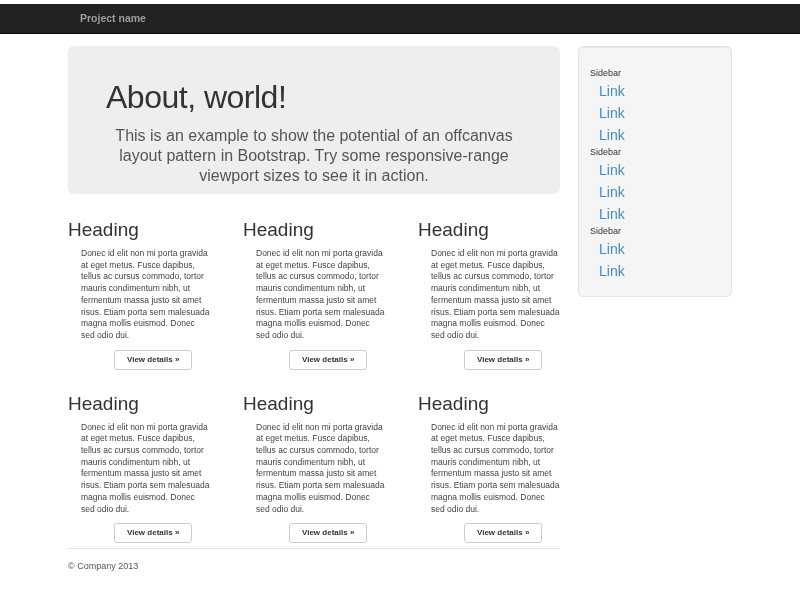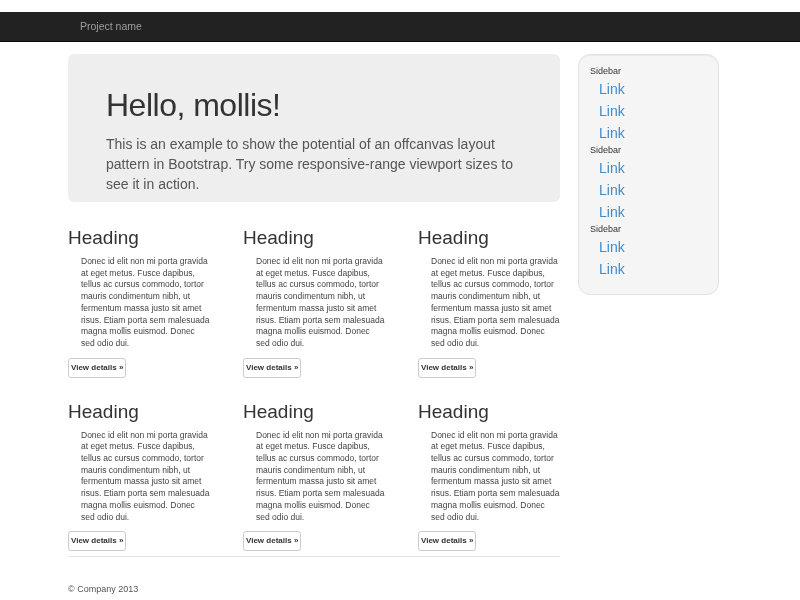--- a/index.html
+++ b/index.html
@@ -9,22 +9,22 @@
     background: #fff; color: #333;
     font-family: "Liberation Sans", sans-serif;
   }
 
   
   .navbar {
     height: 30px; background: #222222;
     border-bottom: 1px solid #080808;
   }
   .navbar-inner {
-    width: 664px; margin: 12px auto; height: 18px;
-    display: flex; align-items: stretch;
+    width: 664px; margin: 4px auto; height: 18px;
+    display: flex; align-items: stretch; font-weight: bold;
   }
   .brand {
     color: #9d9d9d; font-size: 10.5px; line-height: 29px;
     padding: 0 14px 0 12px; text-decoration: none; cursor: pointer;
   }
   .nav-link {
     color: #9d9d9d; font-size: 9px; line-height: 29px;
     padding: 0 9px; text-decoration: none; cursor: pointer; display: block;
   }
   .nav-link.active { background: #080808; color: #ffffff; }
@@ -40,84 +40,85 @@
     margin-top: 12px; height: 148px; overflow: hidden;
     background: #eeeeee; border-radius: 6px;
     padding: 34px 38px 0 38px;
   }
   .jumbotron h1 {
     margin: 0; font-size: 32px; line-height: 34px;
     font-weight: 500; letter-spacing: -0.5px; color: #333;
   }
   .jumbotron p {
     margin: 12px 0 8px 0; width: 416px;
-    font-size: 14px; line-height: 20px; color: #555;
+    font-size: 16px; line-height: 20px; color: #555; text-align: center;
   }
 
   
   .cards {
     display: grid; grid-template-columns: repeat(3, 1fr);
     column-gap: 10px;
     gap: 33px;
   }
   .cards.row-1 { margin-top: 25px; }
   .cards.row-2 { margin-top: 23px; }
   .card h2 {
     margin: 0 0 8px 0; font-size: 19px; line-height: 21px;
     font-weight: 500; color: #333;
   }
   .card p {
     margin: 0 0 6px 13px; font-size: 8.5px; line-height: 11.7px; color: #444;
   }
   .btn-default {
     display: inline-block; cursor: pointer;
     background: #ffffff; border: 1px solid #cccccc; border-radius: 3px;
-    padding: 4px 2px; font-size: 8px; line-height: 10px;
+    padding: 4px 12px; font-size: 8px; line-height: 10px;
     font-weight: 700; color: #333;
     font-family: "Liberation Sans", sans-serif;
+    margin-left: 46px;
   }
 
   
   .well {
-    margin-top: 12px; width: 141px;
-    background: #f5f5f5; border: 1px solid #e3e3e3; border-radius: 12px;
+    margin-top: 12px; width: 154px;
+    background: #f5f5f5; border: 1px solid #e3e3e3; border-radius: 5px;
     box-shadow: inset 0 1px 1px rgba(0,0,0,0.05);
-    padding: 10px 12px 14px 11px;
+    padding: 20px 12px 14px 11px;
   }
   .sidebar-title {
     font-size: 9px; line-height: 13px; color: #333; margin: 0;
   }
   .sidebar-link {
     display: block; text-decoration: none; cursor: pointer;
     color: #428bca; font-size: 14px; line-height: 14px;
     padding: 4px 0 4px 9px;
   }
 
   
   .footer {
-    margin-top: 5px; border-top: 1px solid #e5e5e5; padding-top: 27px;
+    margin-top: 5px; border-top: 1px solid #e5e5e5; padding-top: 12px;
   }
   .footer p { margin: 0; font-size: 9px; color: #555; }
 </style>
 </head>
 <body>
 
 <header class="navbar">
   <div class="navbar-inner">
     <a class="brand">Project name</a>
   </div>
 </header>
 
 <div class="container">
   <div class="row-offcanvas">
 
     <div class="main-col">
 
       <div class="jumbotron">
-        <h1>Hello, mollis!</h1>
+        <h1>About, world!</h1>
         <p>This is an example to show the potential of an offcanvas layout pattern in Bootstrap. Try some responsive-range viewport sizes to see it in action.</p>
       </div>
 
       <div class="cards row-1">
         <div class="card">
           <h2>Heading</h2>
           <p>Donec id elit non mi porta gravida at eget metus. Fusce dapibus, tellus ac cursus commodo, tortor mauris condimentum nibh, ut fermentum massa justo sit amet risus. Etiam porta sem malesuada magna mollis euismod. Donec sed odio dui.</p>
           <button class="btn-default">View details »</button>
         </div>
         <div class="card">

